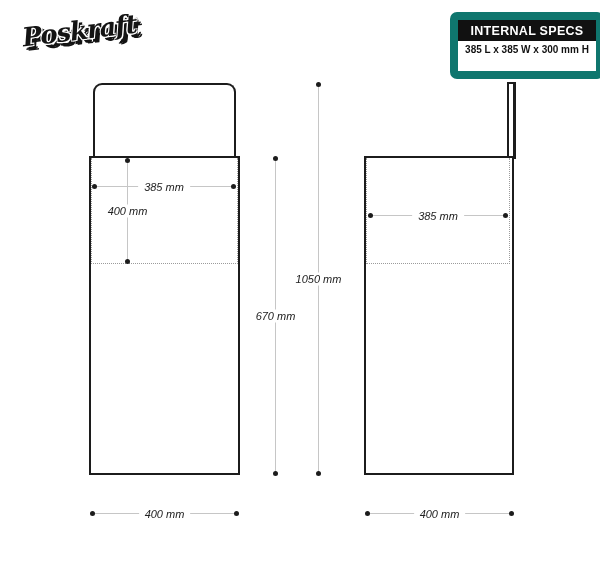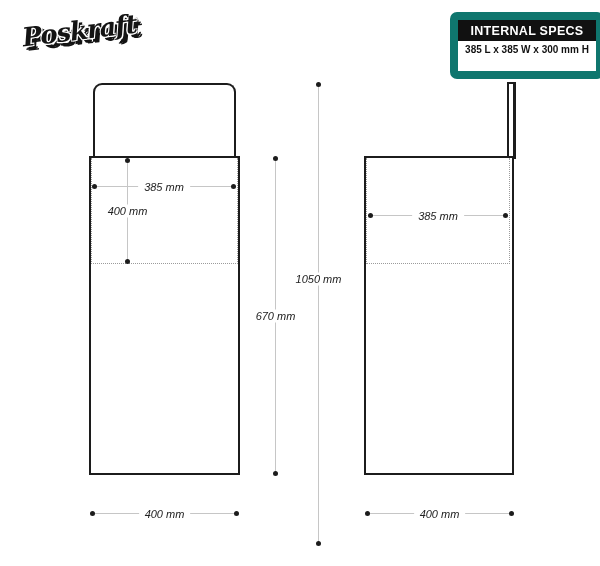--- a/index.html
+++ b/index.html
@@ -124,21 +124,21 @@
     <span class="dlabel" style="top:53px;">400 mm</span>
   </div>
 
   <div class="dim-v" style="left:271px;top:156px;height:320px;">
     <span class="dline"></span>
     <span class="dot s"></span>
     <span class="dot e"></span>
     <span class="dlabel" style="top:160px;">670 mm</span>
   </div>
 
-  <div class="dim-v" style="left:314px;top:82px;height:464px;">
+  <div class="dim-v" style="left:314px;top:82px;height:394px;">
     <span class="dline"></span>
     <span class="dot s"></span>
     <span class="dot e"></span>
     <span class="dlabel" style="top:197px;">1050 mm</span>
   </div>
 
   <div class="dim-h" style="left:90px;top:509px;width:149px;">
     <span class="dline"></span>
     <span class="dot s"></span>
     <span class="dot e"></span>

